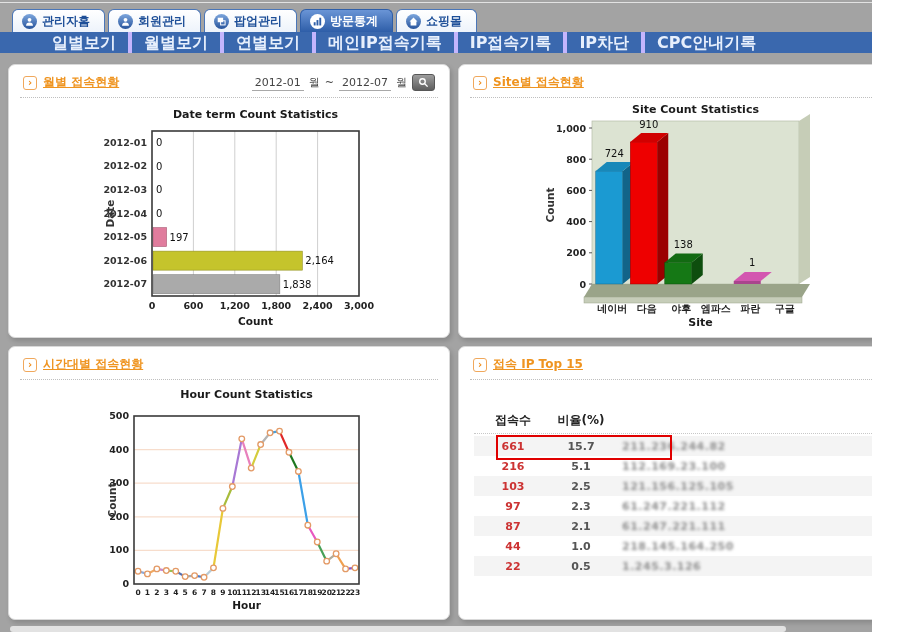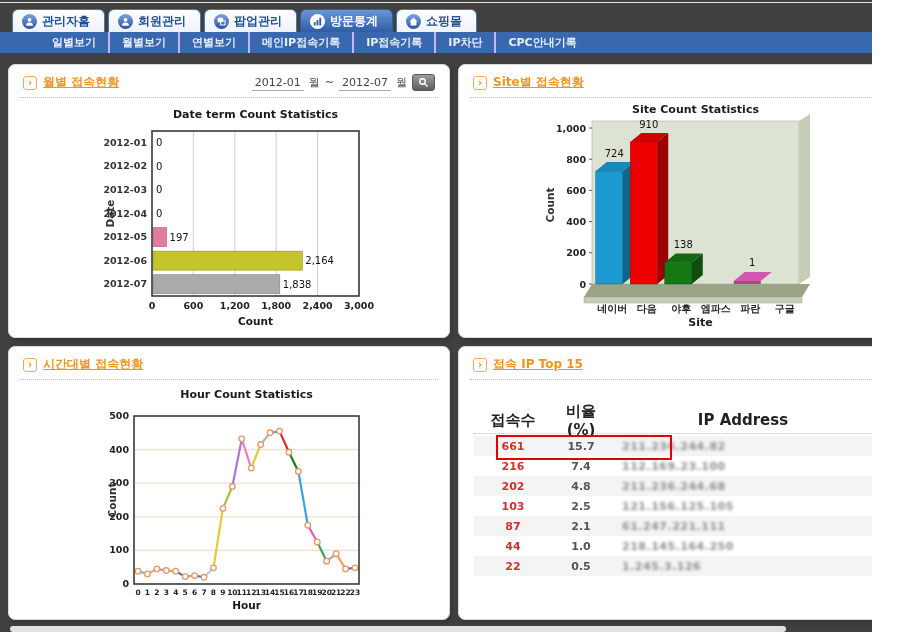--- a/index.html
+++ b/index.html
@@ -1,35 +1,35 @@
 <!DOCTYPE html>
 <html><head>
 <meta charset="utf-8">
 <style>
   html,body{margin:0;padding:0;background:#fff;}
   body{font-family:"DejaVu Sans","Liberation Sans",sans-serif;}
-  #page{position:relative;width:872px;height:632px;background:#404040;overflow:hidden;}
+  #page{position:relative;width:872px;height:632px;background:#a3a3a3;overflow:hidden;}
   .topline{position:absolute;top:2px;left:0;width:900px;height:1px;background:#e2e2e2;}
 
   
   #tabs{position:absolute;top:8px;left:12px;height:24px;display:flex;align-items:flex-end;}
   .tab{display:inline-flex;align-items:center;gap:5px;height:22px;padding:0 14px 0 9px;
        border:1px solid #4a76b8;border-bottom:none;border-radius:6px 6px 0 0;
        background:linear-gradient(#ffffff,#edf3fb);color:#1e4f98;font-weight:bold;font-size:12px;
        margin-right:3px;cursor:pointer;white-space:nowrap;}
   .tab.active{background:linear-gradient(#6a95d6,#2e5ea8);color:#fff;border-color:#2e5ea8;}
   .cicon{width:15px;height:15px;border-radius:50%;background:linear-gradient(#7da6dd,#27549c);
          display:flex;align-items:center;justify-content:center;color:#fff;flex:0 0 auto;}
   .tab.active .cicon{background:#fff;color:#2e5ea8;}
 
   
   #subnav{position:absolute;top:32px;left:0;width:900px;height:21px;background:#3a68ae;
           display:flex;align-items:center;list-style:none;margin:0;padding:0 0 0 40px;}
-  #subnav li{color:#e7effc;font-size:11px;font-weight:bold;padding:0 12px;cursor:pointer;line-height:21px;}
-  #subnav li + li{border-left:2px solid #c4b5fd;}
+  #subnav li{color:#e7effc;font-size:16px;font-weight:bold;padding:0 12px;cursor:pointer;line-height:21px;}
+  #subnav li + li{border-left:4px solid #c4b5fd;}
 
   
   .panel{position:absolute;background:#fff;border:1px solid #d9d9d9;border-radius:7px;
          box-shadow:2px 3px 5px rgba(0,0,0,.16);}
   #panel-monthly{left:8px;top:64px;width:440px;height:272px;}
   #panel-site{left:458px;top:64px;width:432px;height:272px;}
   #panel-hourly{left:8px;top:346px;width:440px;height:272px;}
   #panel-ip{left:458px;top:346px;width:432px;height:272px;}
   .panel-head{display:flex;align-items:center;gap:6px;padding:9px 14px 6px;}
   .ph-icon{width:12px;height:12px;border:1px solid #f0a85c;border-radius:3px;color:#ef8c1a;
@@ -43,21 +43,21 @@
   .dctl{margin-left:auto;display:flex;align-items:center;gap:5px;font-size:11px;color:#444;}
   .dctl input{width:52px;border:0;border-bottom:1px solid #a8a8a8;text-align:center;font-size:11px;
               color:#444;padding:1px 0;background:transparent;outline:none;
               font-family:"DejaVu Sans","Liberation Sans",sans-serif;}
   .searchbtn{width:23px;height:17px;border:1px solid #575757;border-radius:3px;
              background:linear-gradient(#9d9d9d,#5e5e5e);display:flex;align-items:center;
              justify-content:center;cursor:pointer;padding:0;}
 
   
   .iptable{position:absolute;left:15px;right:15px;top:60px;}
-  .ipheader{display:flex;height:26px;align-items:center;font-weight:bold;font-size:15px;color:#222;}
+  .ipheader{display:flex;height:26px;align-items:center;font-weight:bold;font-size:12px;color:#222;}
   .c1{width:78px;text-align:center;}
   .c2{width:58px;text-align:center;}
   .c3{flex:1;text-align:center;}
   .dots2{border-top:1px dotted #c8c8c8;height:0;}
   #iprows{position:relative;margin-top:2px;}
   .iprow{display:flex;height:20px;align-items:center;font-size:11px;font-weight:bold;}
   .iprow:nth-child(odd){background:#f4f4f4;}
   .iprow .c1{color:#cc3333;}
   .iprow .c2{color:#555;}
   .iprow .c3{text-align:left;padding-left:12px;}
@@ -332,45 +332,44 @@
   <div class="panel" id="panel-ip">
     <div class="panel-head">
       <span class="ph-icon">›</span>
       <span class="ph-title">접속 IP Top 15</span>
     </div>
     <div class="dots"></div>
     <div class="iptable">
       <div class="ipheader">
         <span class="c1">접속수</span>
         <span class="c2">비율(%)</span>
-        <span class="c3">IP Address</span>
       </div>
       <div class="dots2"></div>
       <div id="iprows">
           <div class="iprow">
             <span class="c1">661</span>
             <span class="c2">15.7</span>
             <span class="c3"><span class="ipval">211.236.244.82</span></span>
           </div>
           <div class="iprow">
             <span class="c1">216</span>
-            <span class="c2">7.4</span>
+            <span class="c2">5.1</span>
             <span class="c3"><span class="ipval">112.169.23.100</span></span>
-          </div>
-          <div class="iprow">
-            <span class="c1">202</span>
-            <span class="c2">4.8</span>
-            <span class="c3"><span class="ipval">211.236.244.68</span></span>
           </div>
           <div class="iprow">
             <span class="c1">103</span>
             <span class="c2">2.5</span>
             <span class="c3"><span class="ipval">121.156.125.105</span></span>
           </div>
           <div class="iprow">
+            <span class="c1">97</span>
+            <span class="c2">2.3</span>
+            <span class="c3"><span class="ipval">61.247.221.112</span></span>
+          </div>
+          <div class="iprow">
             <span class="c1">87</span>
             <span class="c2">2.1</span>
             <span class="c3"><span class="ipval">61.247.221.111</span></span>
           </div>
           <div class="iprow">
             <span class="c1">44</span>
             <span class="c2">1.0</span>
             <span class="c3"><span class="ipval">218.145.164.250</span></span>
           </div>
           <div class="iprow">

